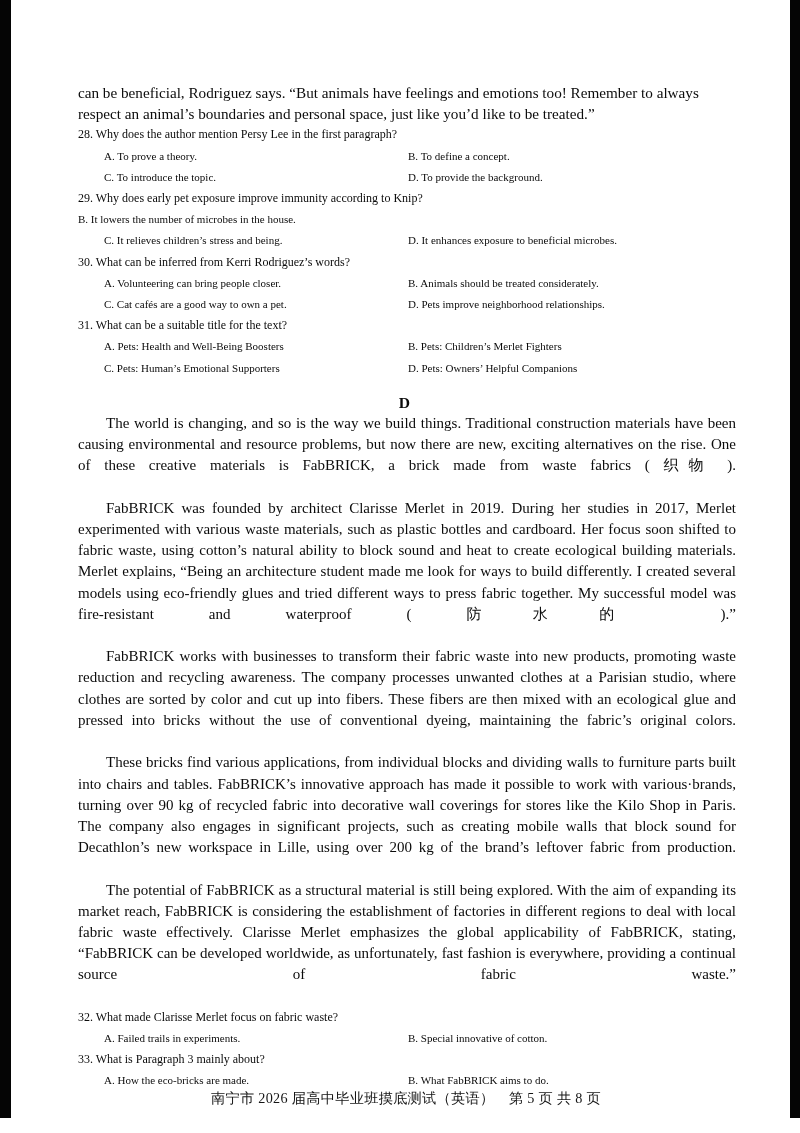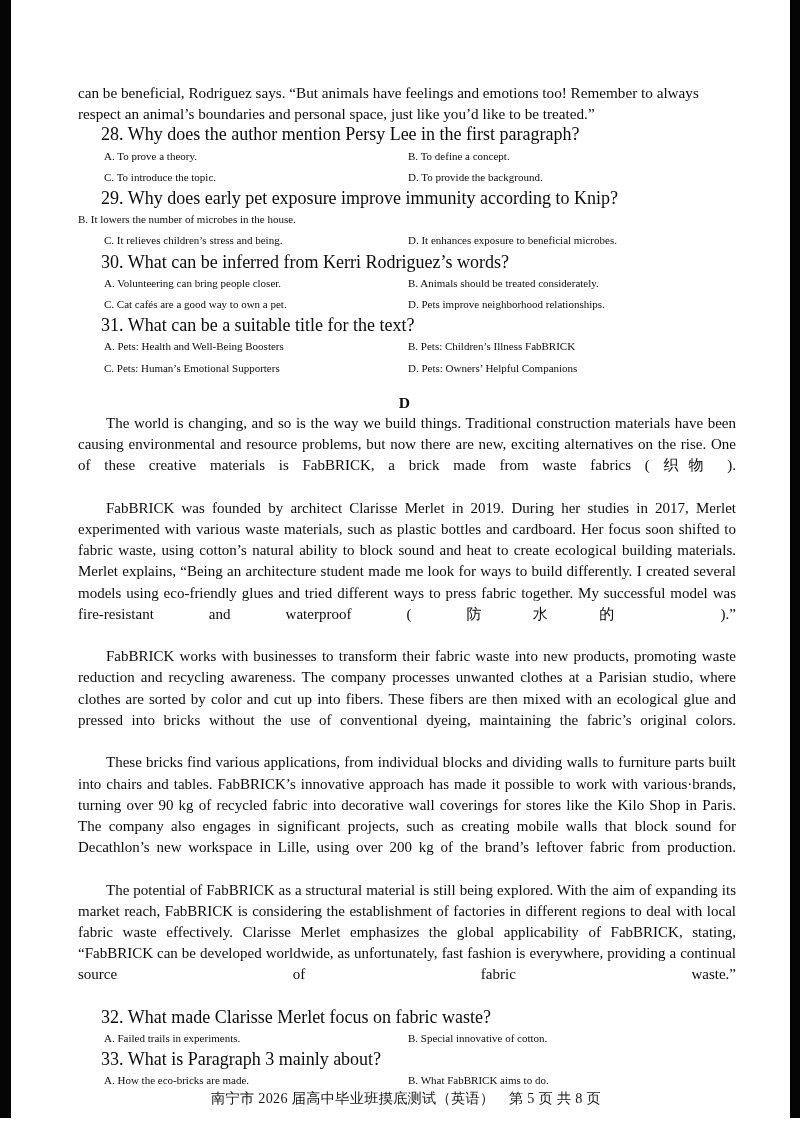--- a/index.html
+++ b/index.html
@@ -52,24 +52,23 @@
   }
 
   
   .para::after {
     content: "";
     display: inline-block;
     width: 100%;
   }
 
   .qline {
-    font-size: 18px;
+    font-size: 12px;
     line-height: 21.2px;
     white-space: pre;
-    margin-left: 23px;
   }
 
   
   .opt-row {
     display: flex;
     font-size: 11px;
     line-height: 21.2px;
     white-space: pre;
   }
   .opt-col-a { width: 330px; padding-left: 26px; box-sizing: border-box; flex: 0 0 330px; }
@@ -136,21 +135,21 @@
       <div class="opt-col-b">B. Animals should be treated considerately.</div>
     </div>
     <div class="opt-row">
       <div class="opt-col-a">C. Cat cafés are a good way to own a pet.</div>
       <div class="opt-col-b">D. Pets improve neighborhood relationships.</div>
     </div>
 
     <div class="qline"><span>31.</span> <span>What can be a suitable title for the text?</span></div>
     <div class="opt-row">
       <div class="opt-col-a">A. Pets: Health and Well-Being Boosters</div>
-      <div class="opt-col-b">B. Pets: Children’s Illness FabBRICK</div>
+      <div class="opt-col-b">B. Pets: Children’s Merlet Fighters</div>
     </div>
     <div class="opt-row">
       <div class="opt-col-a">C. Pets: Human’s Emotional Supporters</div>
       <div class="opt-col-b">D. Pets: Owners’ Helpful Companions</div>
     </div>
 
     <div class="gap-md"></div>
 
     <div class="section-letter">D</div>
 

